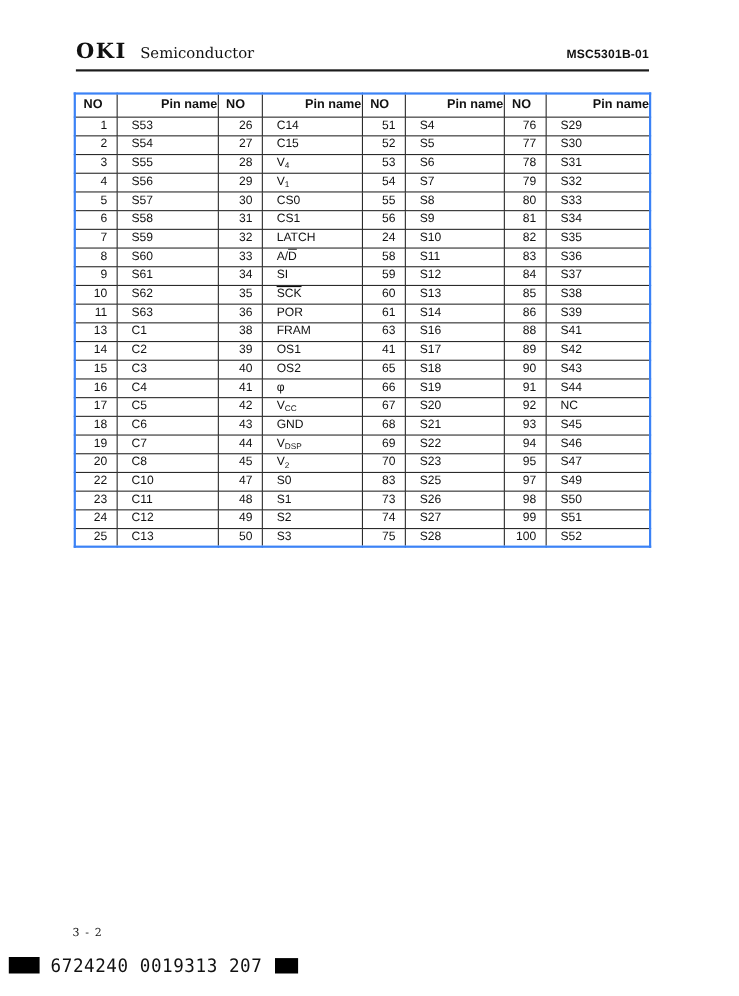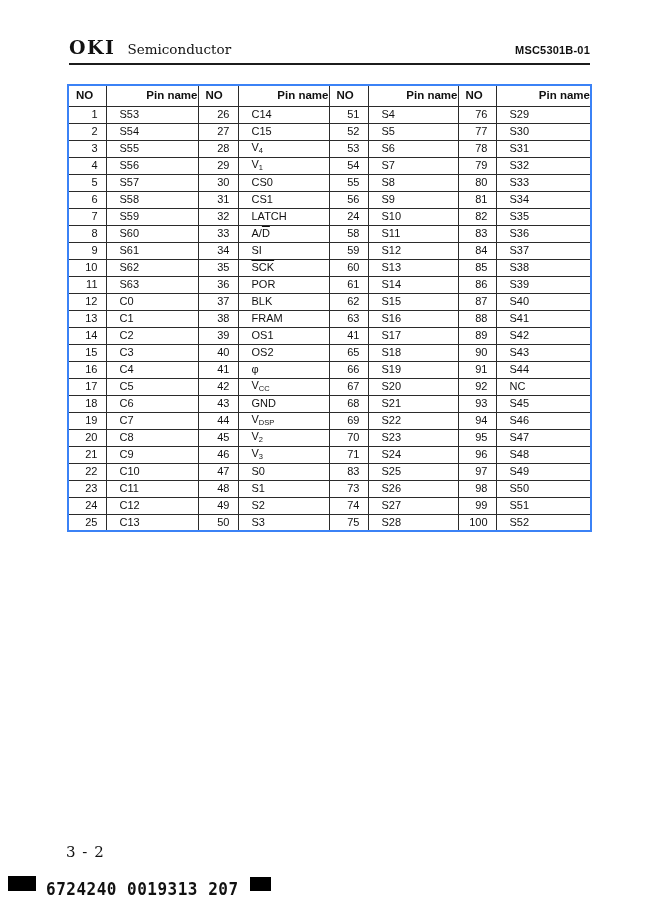--- a/index.html
+++ b/index.html
@@ -66,37 +66,37 @@
     vertical-align: -2px;
     letter-spacing: 0;
   }
   .ovl { text-decoration: overline; }
 
   
   .page-number {
     position: absolute;
     left: 66px; top: 843px;
     font-family: "DejaVu Serif", serif;
-    font-size: 15px;
+    font-size: 10px;
     letter-spacing: 1px;
   }
   .stamp-row {
     position: absolute;
     left: 8px; top: 868px;
     display: flex; align-items: center;
   }
   .stamp-block { background: #000000; display: inline-block; }
   .stamp-block-left  { width: 28px; height: 15px; }
   .stamp-block-right { width: 21px; height: 14px; }
   .stamp-text {
     font-family: "DejaVu Sans Mono", monospace;
-    font-weight: bold;
+    font-weight: normal;
     font-size: 16px;
     letter-spacing: 0.5px;
-    margin: 12px 11px 0 10px;
+    margin: 0 11px 0 10px;
     transform: scaleY(1.05);
   }
 </style>
 </head>
 <body>
 
 <div class="page">
 
   <div class="doc-header">
     <div class="brand">
@@ -233,30 +233,20 @@
           <td class="no-cell">11</td>
           <td class="pin-cell">S63</td>
           <td class="no-cell">36</td>
           <td class="pin-cell">POR</td>
           <td class="no-cell">61</td>
           <td class="pin-cell">S14</td>
           <td class="no-cell">86</td>
           <td class="pin-cell">S39</td>
         </tr>
         <tr>
-          <td class="no-cell">12</td>
-          <td class="pin-cell">C0</td>
-          <td class="no-cell">37</td>
-          <td class="pin-cell">BLK</td>
-          <td class="no-cell">62</td>
-          <td class="pin-cell">S15</td>
-          <td class="no-cell">87</td>
-          <td class="pin-cell">S40</td>
-        </tr>
-        <tr>
           <td class="no-cell">13</td>
           <td class="pin-cell">C1</td>
           <td class="no-cell">38</td>
           <td class="pin-cell">FRAM</td>
           <td class="no-cell">63</td>
           <td class="pin-cell">S16</td>
           <td class="no-cell">88</td>
           <td class="pin-cell">S41</td>
         </tr>
         <tr>
@@ -323,30 +313,20 @@
           <td class="no-cell">20</td>
           <td class="pin-cell">C8</td>
           <td class="no-cell">45</td>
           <td class="pin-cell">V<sub>2</sub></td>
           <td class="no-cell">70</td>
           <td class="pin-cell">S23</td>
           <td class="no-cell">95</td>
           <td class="pin-cell">S47</td>
         </tr>
         <tr>
-          <td class="no-cell">21</td>
-          <td class="pin-cell">C9</td>
-          <td class="no-cell">46</td>
-          <td class="pin-cell">V<sub>3</sub></td>
-          <td class="no-cell">71</td>
-          <td class="pin-cell">S24</td>
-          <td class="no-cell">96</td>
-          <td class="pin-cell">S48</td>
-        </tr>
-        <tr>
           <td class="no-cell">22</td>
           <td class="pin-cell">C10</td>
           <td class="no-cell">47</td>
           <td class="pin-cell">S0</td>
           <td class="no-cell">83</td>
           <td class="pin-cell">S25</td>
           <td class="no-cell">97</td>
           <td class="pin-cell">S49</td>
         </tr>
         <tr>

